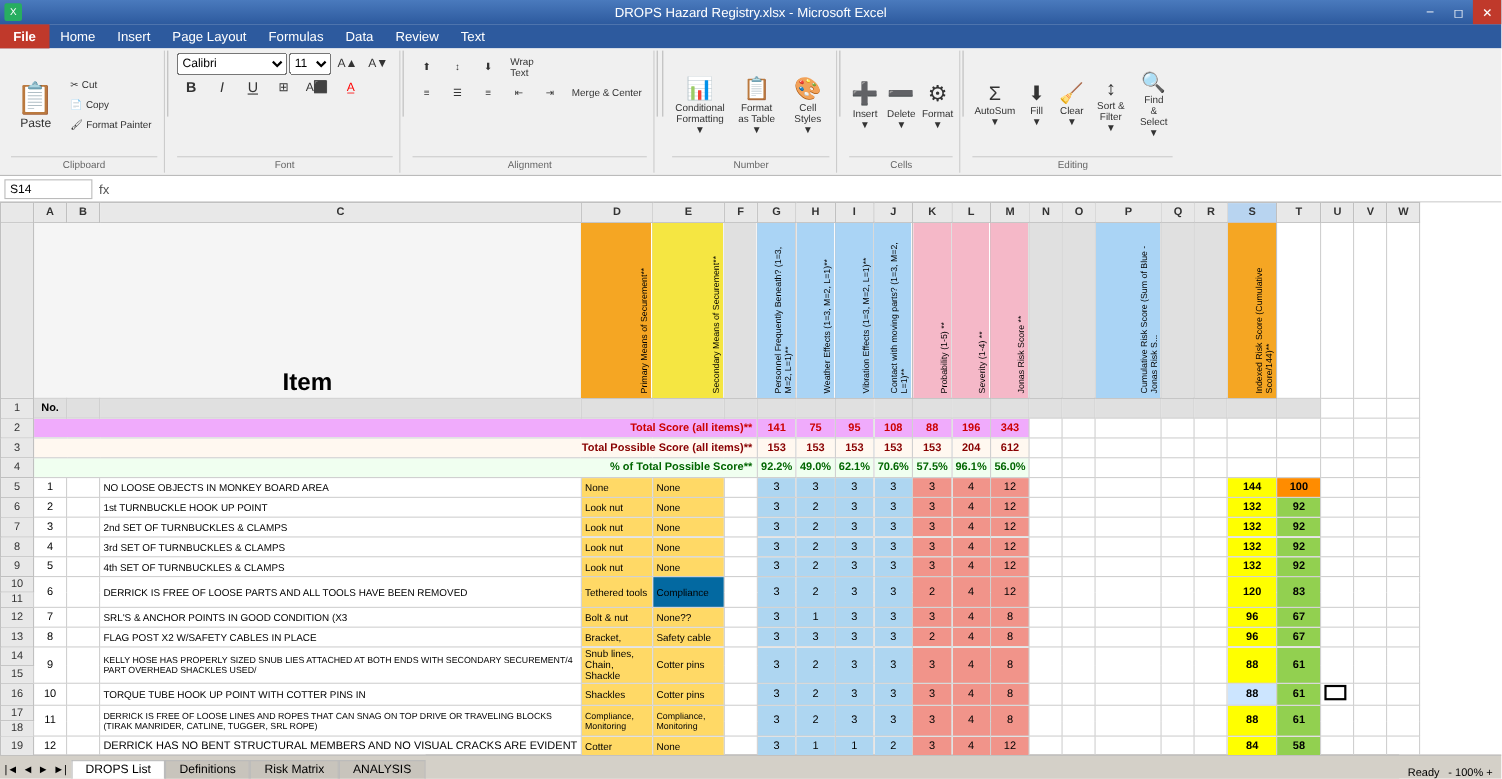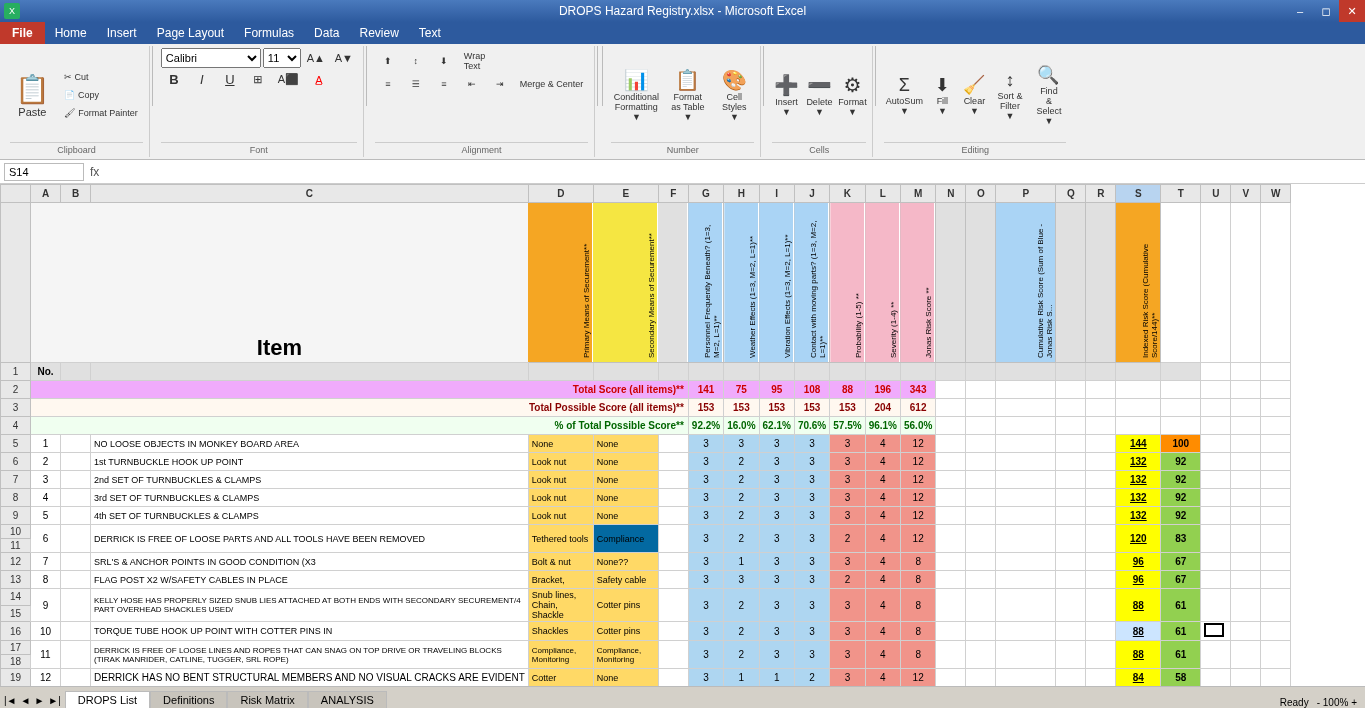--- a/index.html
+++ b/index.html
@@ -206,21 +206,21 @@
     .diag-orange { background: #f5a623; }
     .diag-yellow { background: #f5e642; }
     .diag-blue { background: #aad4f5; }
     .diag-pink { background: #f5b8c8; }
 
     
     .row-total { background: #f0abfc; font-weight: bold; color: #c00; }
     .row-possible { background: #fff8f0; font-weight: bold; color: #800; }
     .row-percent { background: #f0fff0; font-weight: bold; color: #060; }
     .cell-num { text-align: center; }
-    .cell-score { background: #ffff00; font-weight: bold; text-align: center; text-decoration: underline; }
+    .cell-score { background: #ffff00; font-weight: bold; text-align: center; }
     .cell-indexed-100 { background: #ff8c00; font-weight: bold; text-align: center; }
     .cell-indexed-green { background: #92d050; font-weight: bold; text-align: center; }
     .sheet-tab {
       padding: 2px 12px;
       font-size: 11px;
       cursor: pointer;
       border: 1px solid #bbb;
       border-bottom: none;
       background: #c8c4bc;
       min-width: 60px;
@@ -576,21 +576,21 @@
           <td class="cell"></td>
           <td class="cell"></td>
           <td class="cell"></td>
           <td class="cell"></td>
         </tr>
 
         <tr>
           <td class="row-header">4</td>
           <td class="cell row-percent" colspan="6" style="text-align:right;padding-right:4px;">% of Total Possible Score**</td>
           <td class="cell row-percent cell-num">92.2%</td>
-          <td class="cell row-percent cell-num">16.0%</td>
+          <td class="cell row-percent cell-num">49.0%</td>
           <td class="cell row-percent cell-num">62.1%</td>
           <td class="cell row-percent cell-num">70.6%</td>
           <td class="cell row-percent cell-num">57.5%</td>
           <td class="cell row-percent cell-num">96.1%</td>
           <td class="cell row-percent cell-num">56.0%</td>
           <td class="cell"></td>
           <td class="cell"></td>
           <td class="cell"></td>
           <td class="cell"></td>
           <td class="cell"></td>

